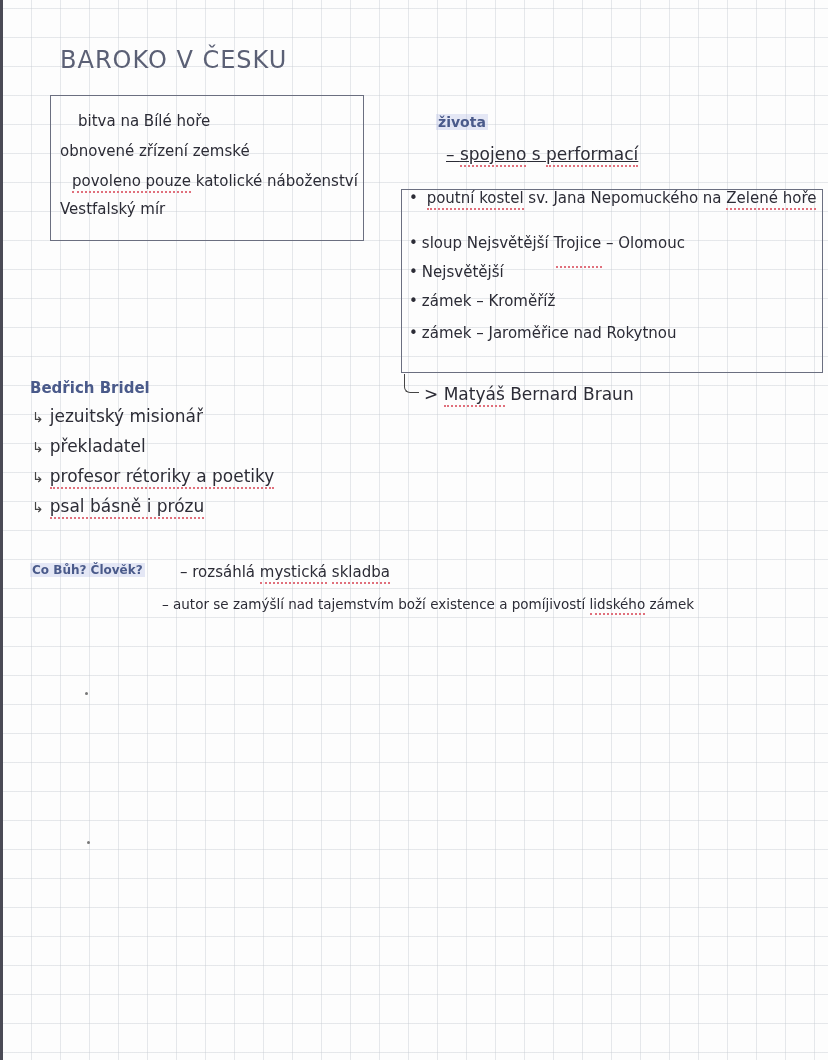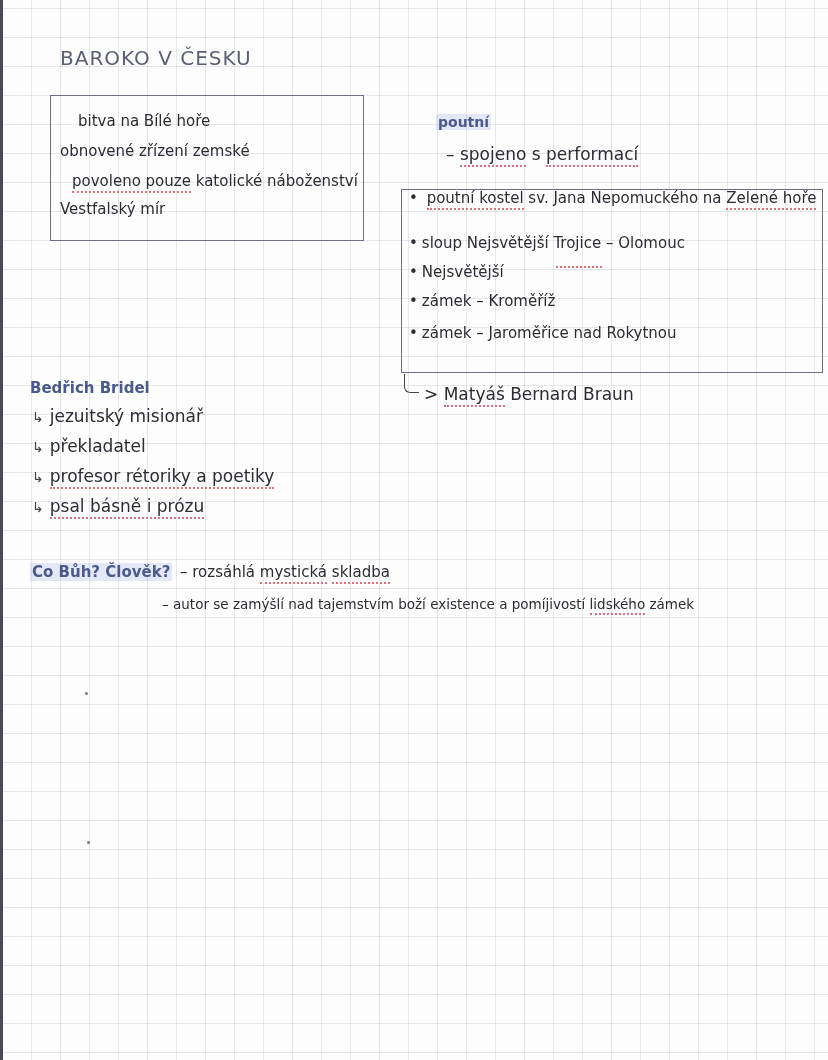--- a/index.html
+++ b/index.html
@@ -10,21 +10,21 @@
         linear-gradient(to right, rgba(200,205,212,0.45) 1px, transparent 1px),
         linear-gradient(to bottom, rgba(200,205,212,0.45) 1px, transparent 1px);
       background-size: 29px 29px;
       background-position: 2px 8px;
       font-family: "DejaVu Sans", sans-serif;
       color: #2a2a33;
     }
     .left-edge { position: absolute; left: 0; top: 0; width: 3px; height: 1060px; background: #4a4a55; }
     .abs { position: absolute; white-space: nowrap; }
     .title {
-      left: 60px; top: 46px; font-size: 20px; letter-spacing: 1px;
+      left: 60px; top: 46px; font-size: 24px; letter-spacing: 1px;
       color: #5b6075; font-family: "DejaVu Sans", sans-serif; font-weight: normal;
     }
     .box { position: absolute; border: 1.5px solid #6b6f80; background: transparent; }
     .box1 { left: 50px; top: 95px; width: 312px; height: 144px; }
     .box2 { left: 401px; top: 189px; width: 420px; height: 182px; }
     .line { position: absolute; white-space: nowrap; font-size: 15px; color: #2c2c36; }
     .ul-dot { border-bottom: 2px dotted #e0707c; padding-bottom: 1px; }
     .heading { color: #4a5a8a; font-weight: bold; font-size: 15px; }
     .heading-hl { background: rgba(180,190,230,0.35); padding: 0 2px; }
     .bullet::before { content: "•"; margin-right: 4px; }
@@ -41,23 +41,23 @@
 <div class="box box1"></div>
 <div class="line" style="left:72px; top:112px;margin-left:6px;">bitva na Bílé hoře</div>
 <div class="line" style="left:60px; top:142px;">obnovené zřízení zemské</div>
 <div class="line" style="left:60px; top:172px;padding-left:12px;">
   <span class="ul-dot">povoleno pouze</span>
   <span> katolické náboženství</span>
 </div>
 <div class="line" style="left:60px; top:200px;">Vestfalský mír</div>
 
 <div class="abs heading" style="left:436px; top:114px; font-size:14px;">
-  <span class="heading-hl">poutní</span>
+  <span class="heading-hl">života</span>
 </div>
-<div class="line sub" style="left:446px; top:144px;">
+<div class="line sub" style="left:446px; top:144px;text-decoration:underline;">
   <span>– </span><span class="ul-dot">spojeno</span><span> s </span><span class="ul-dot">performací</span>
 </div>
 
 <div class="box box2"></div>
 <div class="line bullet" style="left:409px; top:189px;">
   <span class="ul-dot">poutní kostel</span><span> sv. Jana Nepomuckého na </span><span class="ul-dot">Zelené hoře</span>
 </div>
 <div class="line bullet" style="left:409px; top:234px;">sloup Nejsvětější Trojice – Olomouc</div>
 <div class="abs" style="left:556px; top:266px; width:46px; border-bottom:2px dotted #e0707c;"></div>
 <div class="line bullet" style="left:409px; top:263px;">Nejsvětější</div>
@@ -76,21 +76,21 @@
 <div class="line sub" style="left:32px; top:436px;">
   <span class="arrow">↳</span><span>překladatel</span>
 </div>
 <div class="line sub" style="left:32px; top:466px;">
   <span class="arrow">↳</span><span class="ul-dot">profesor rétoriky a poetiky</span>
 </div>
 <div class="line sub" style="left:32px; top:496px;">
   <span class="arrow">↳</span><span class="ul-dot">psal básně i prózu</span>
 </div>
 
-<div class="abs heading" style="left:30px; top:563px; font-size:15px;text-align:center;">
+<div class="abs heading" style="left:30px; top:563px; font-size:12px;text-align:center;">
   <span class="heading-hl">Co Bůh? Člověk?</span>
 </div>
 <div class="line" style="left:180px; top:563px;">
   <span>– rozsáhlá </span><span class="ul-dot">mystická</span><span> </span><span class="ul-dot">skladba</span>
 </div>
 <div class="line" style="left:162px; top:596px; font-size:13.5px;">
   <span>– autor se zamýšlí nad tajemstvím boží existence a pomíjivostí </span><span class="ul-dot">lidského</span><span> zámek</span>
 </div>
 
 <div class="abs" style="left:85px; top:692px; width:3px; height:3px; border-radius:50%; background:#777;"></div>

